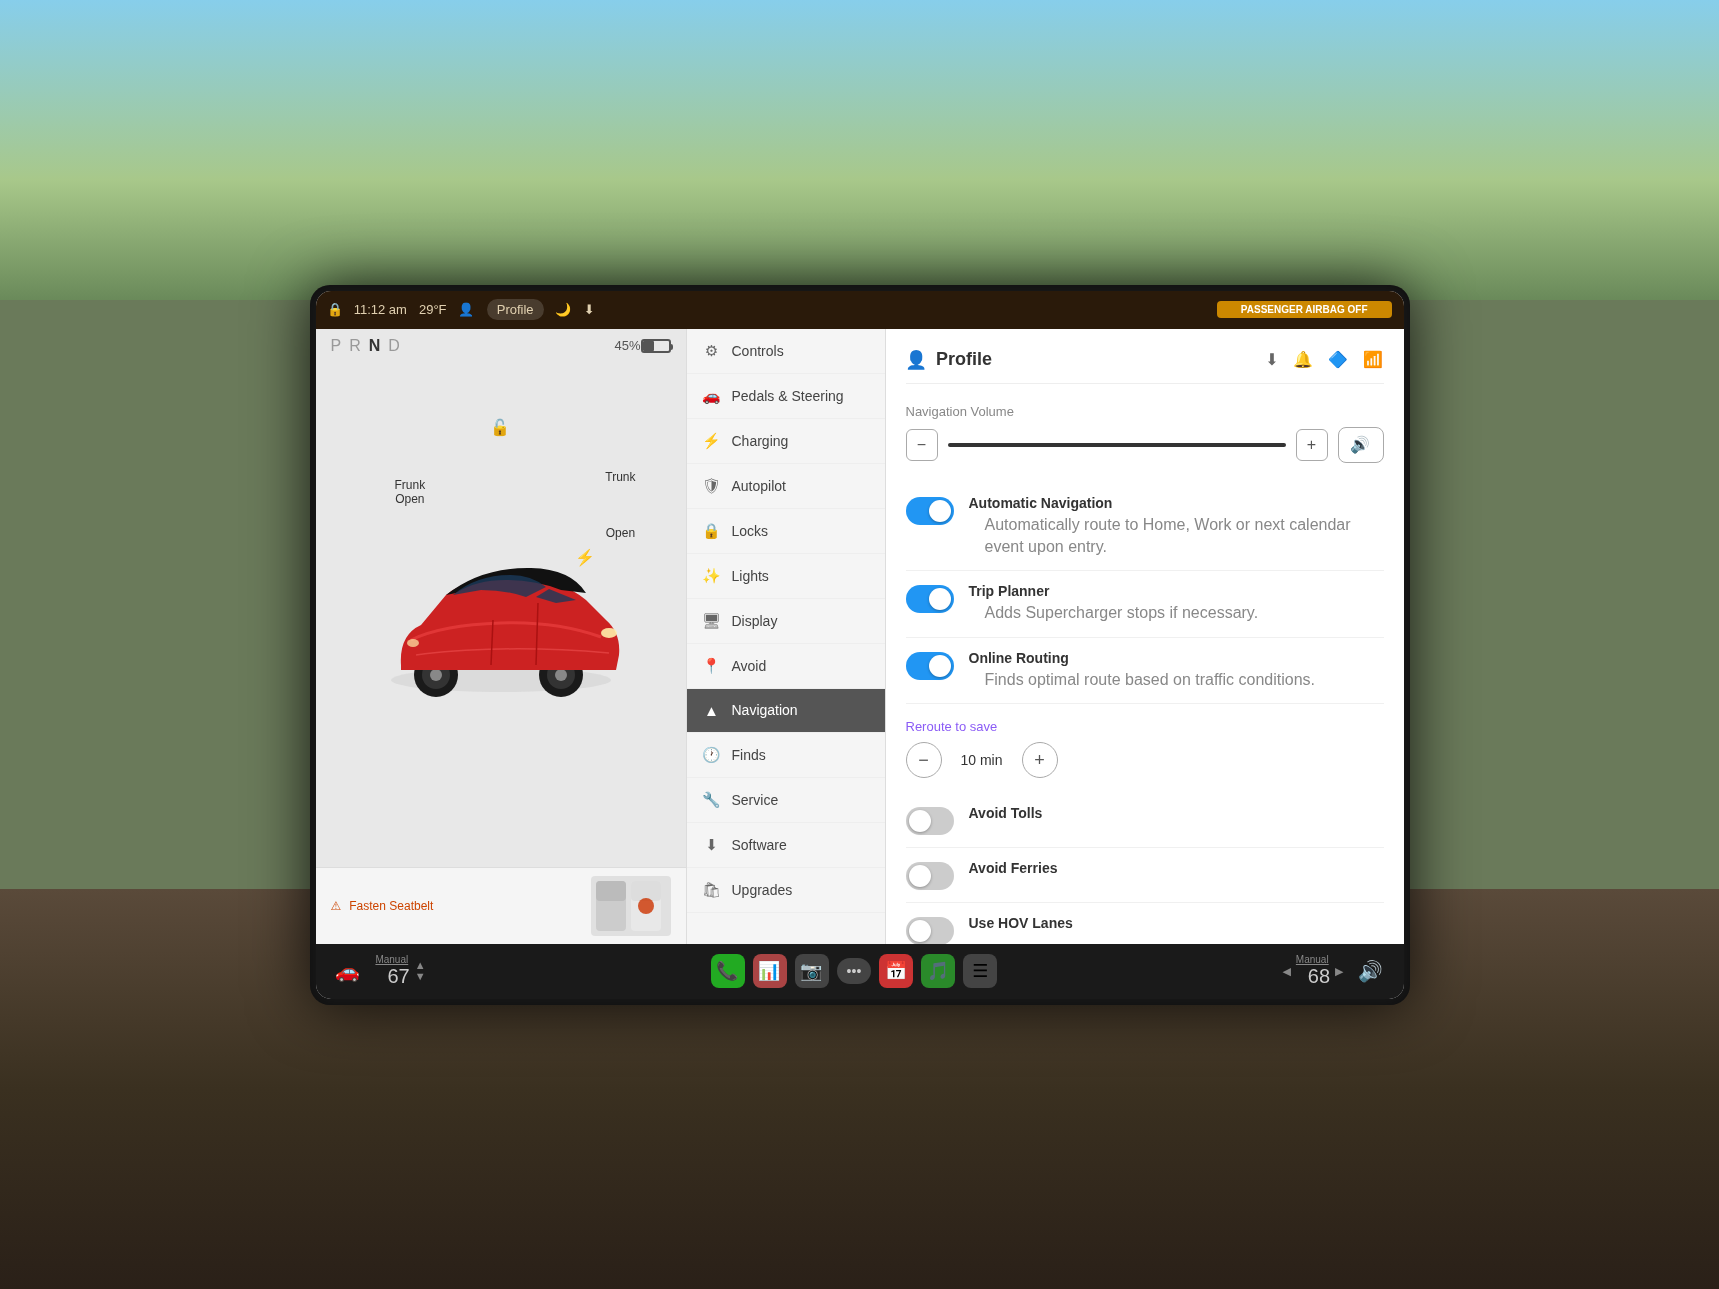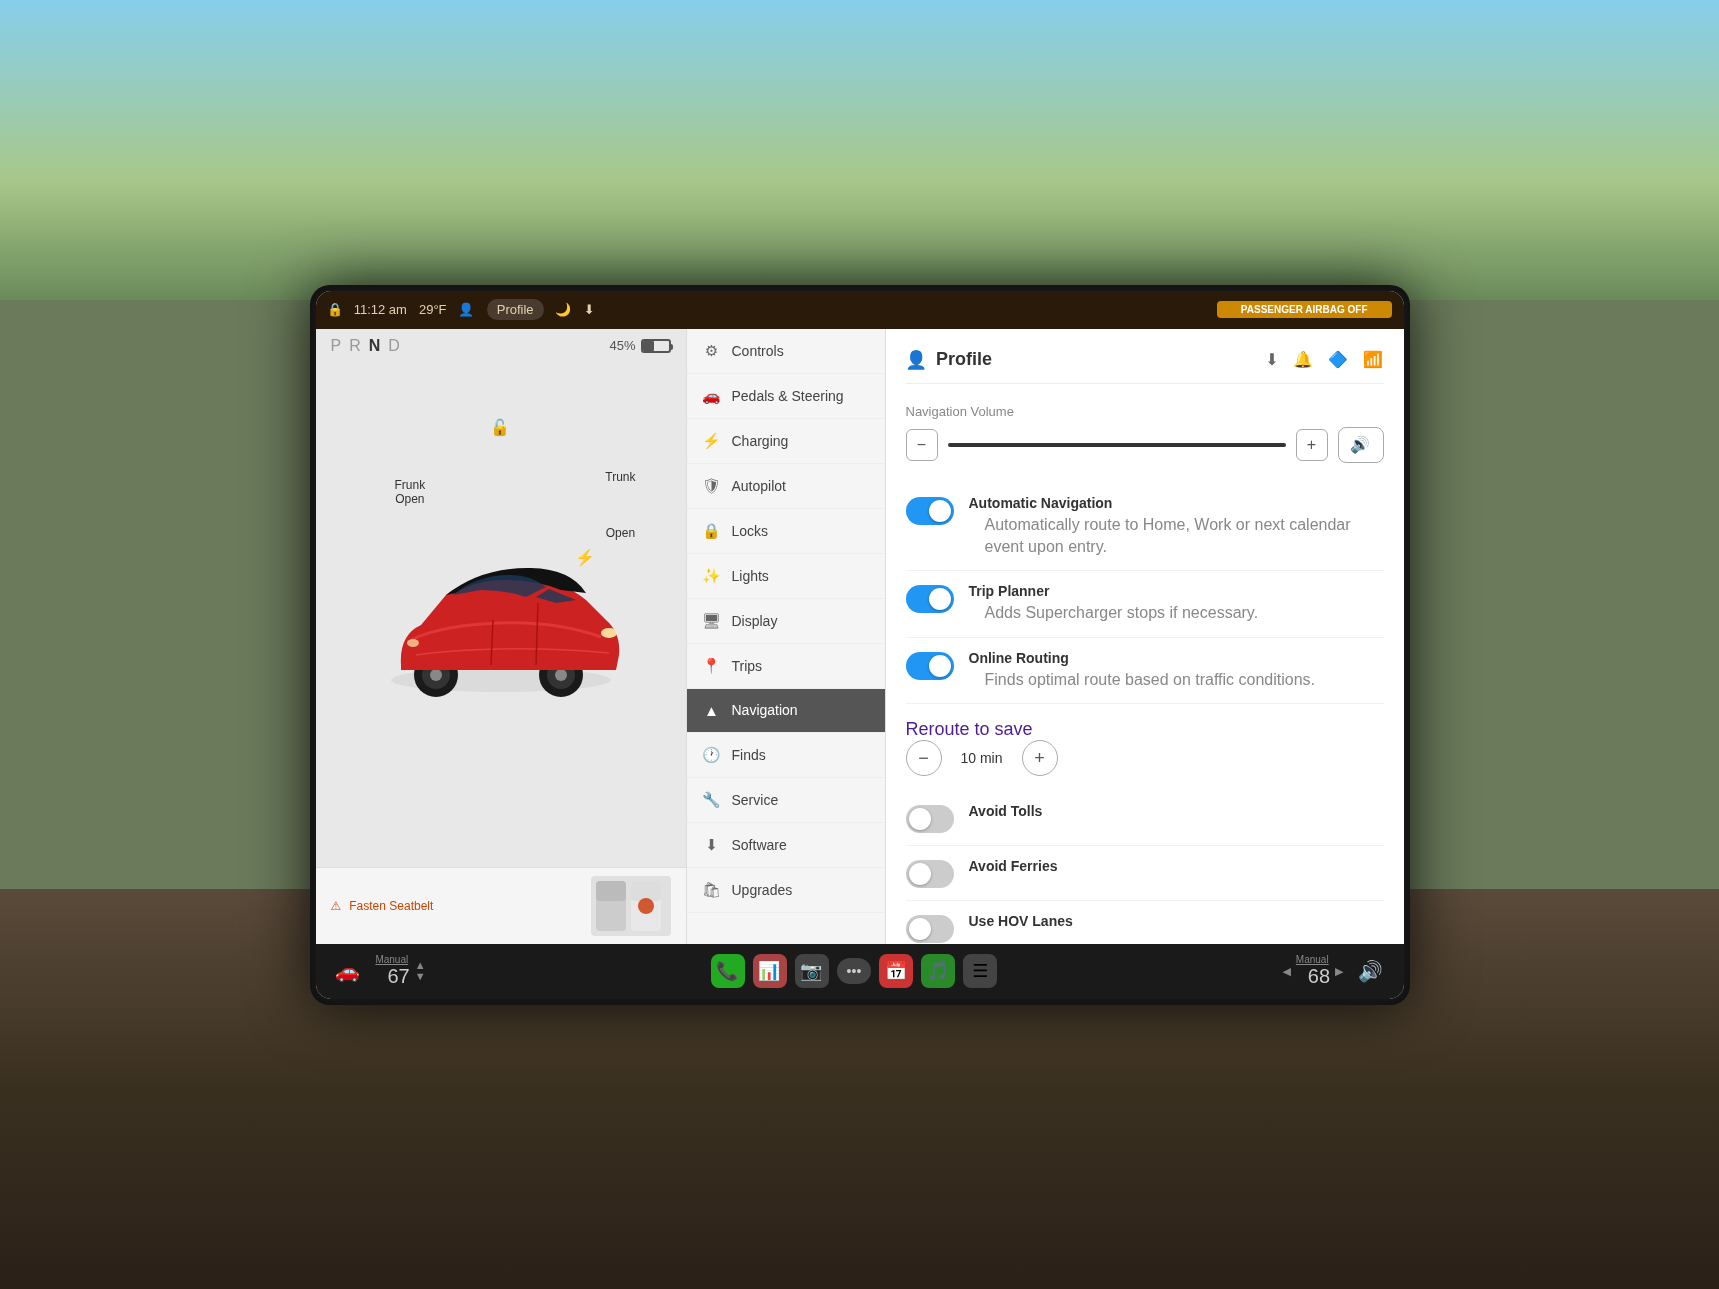--- a/index.html
+++ b/index.html
@@ -128,21 +128,20 @@
     }
 
     .gear-item.active {
       color: #333;
       font-weight: bold;
     }
 
     .battery-info {
       display: flex;
       align-items: center;
-      gap: 5px;
       margin-left: auto;
       font-size: 13px;
       color: #555;
     }
 
     .battery-bar {
       width: 30px;
       height: 14px;
       border: 2px solid #555;
       border-radius: 3px;
@@ -435,22 +434,23 @@
       color: #888;
       line-height: 1.4;
       margin-left: 16px;
     }
 
     .reroute-section {
       margin: 15px 0;
     }
 
     .reroute-label {
-      font-size: 18px;
-      color: #4c1d95;
+      font-size: 13px;
+      color: #8b5cf6;
+      margin-bottom: 8px;
     }
 
     .reroute-control {
       display: flex;
       align-items: center;
       gap: 15px;
     }
 
     .reroute-btn {
       width: 36px;
@@ -715,21 +715,21 @@
         <div class="menu-item">
           <span class="menu-icon">✨</span>
           <span>Lights</span>
         </div>
         <div class="menu-item">
           <span class="menu-icon">🖥</span>
           <span>Display</span>
         </div>
         <div class="menu-item">
           <span class="menu-icon">📍</span>
-          <span>Trips</span>
+          <span>Avoid</span>
         </div>
         <div class="menu-item active">
           <span class="menu-icon">▲</span>
           <span>Navigation</span>
         </div>
         <div class="menu-item">
           <span class="menu-icon">🕐</span>
           <span>Finds</span>
         </div>
         <div class="menu-item">

